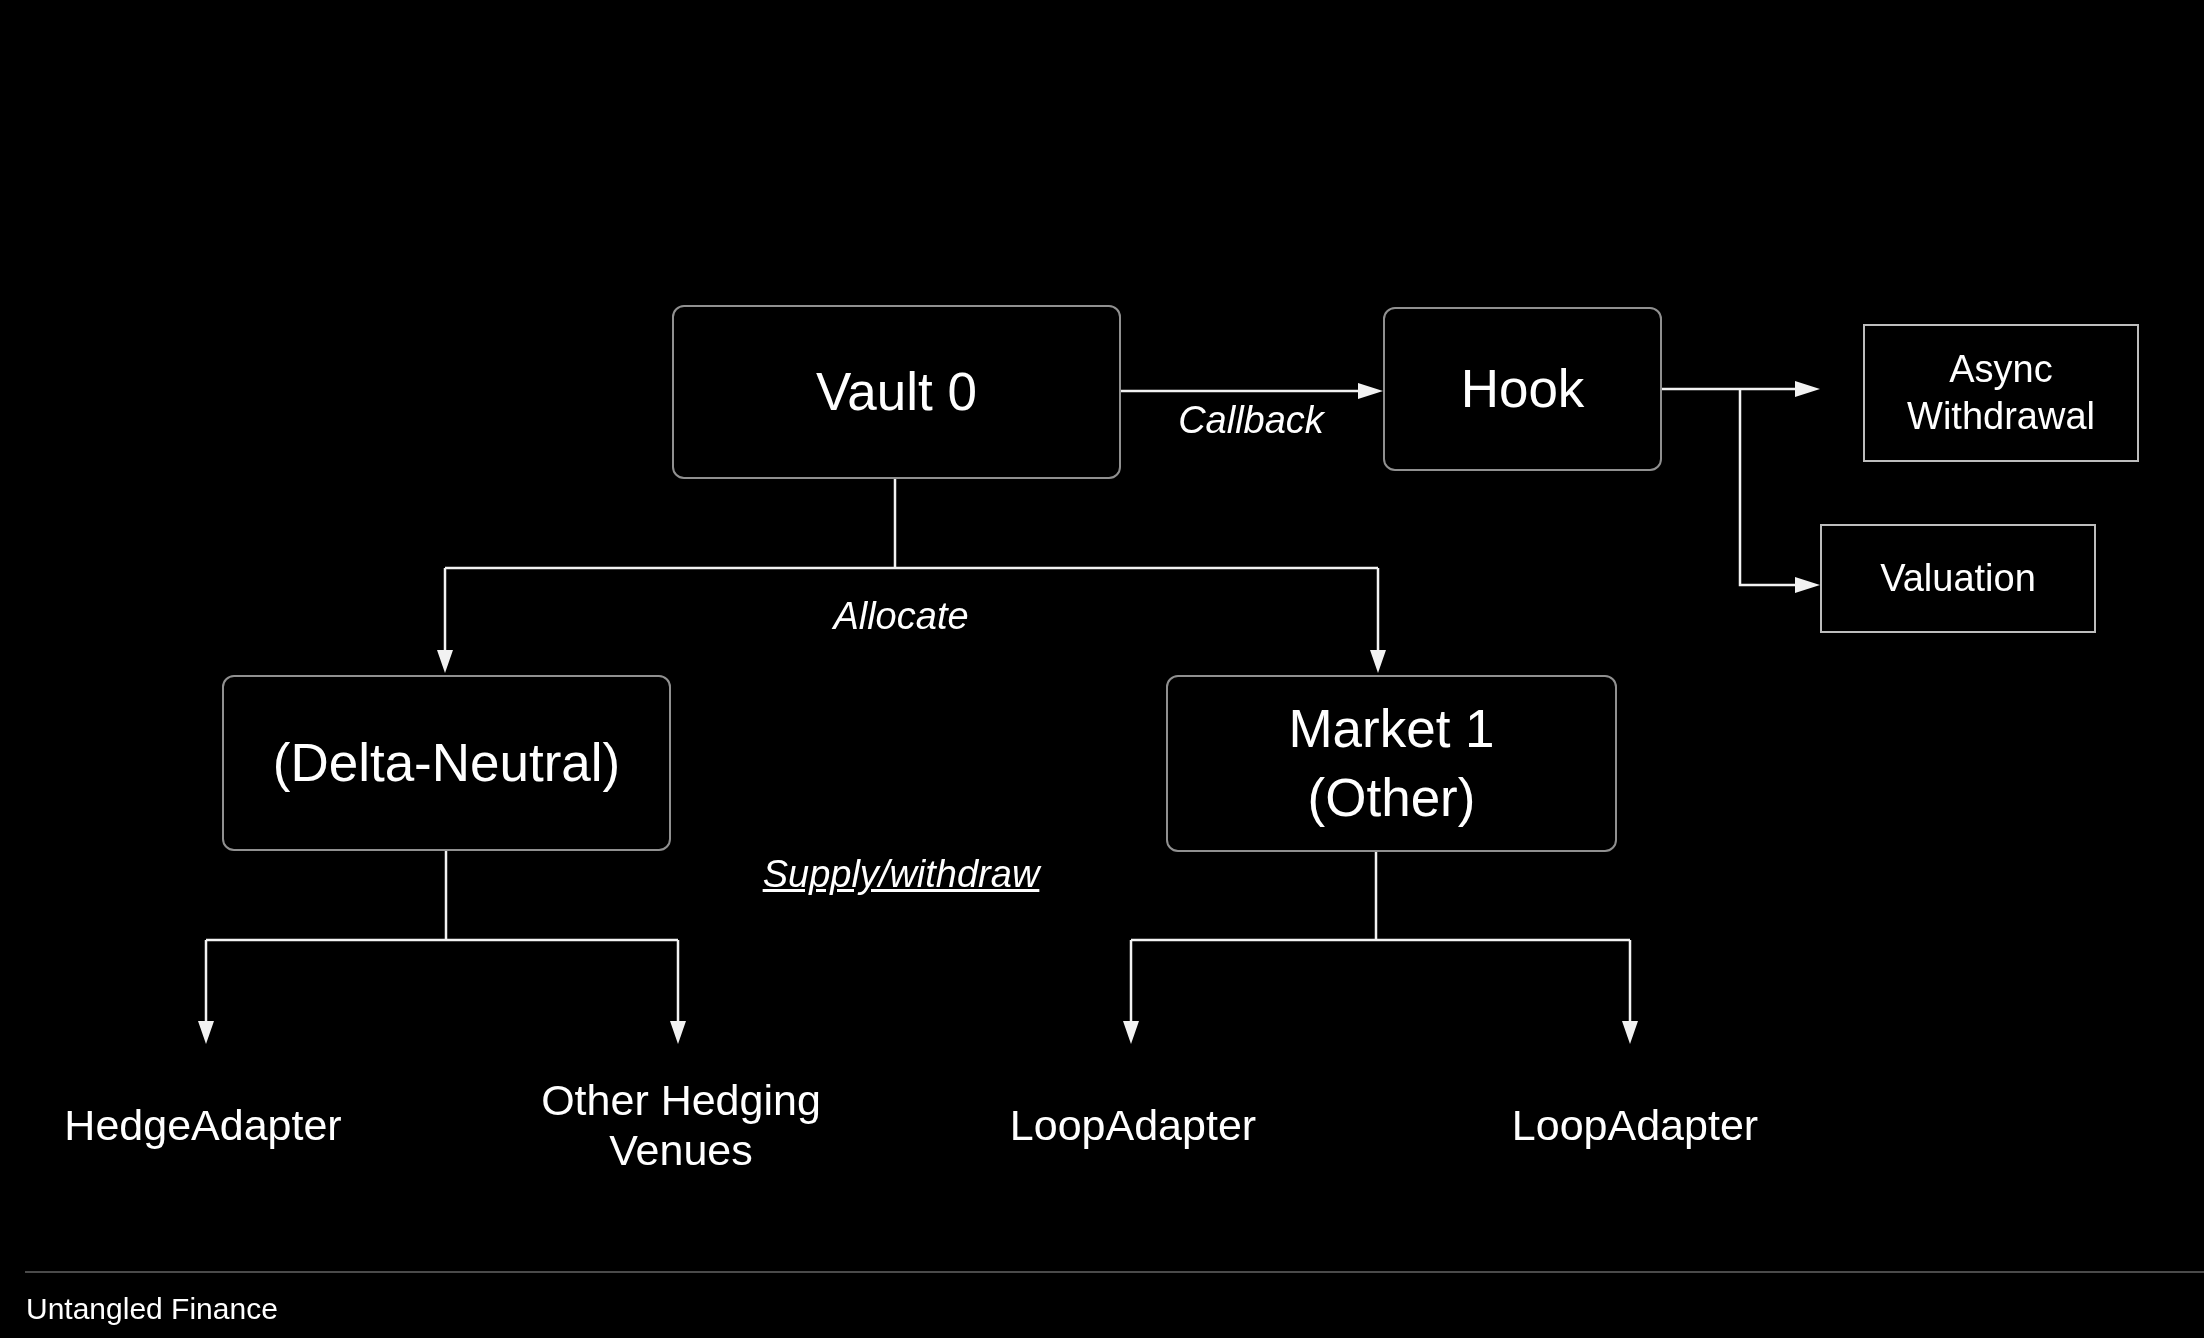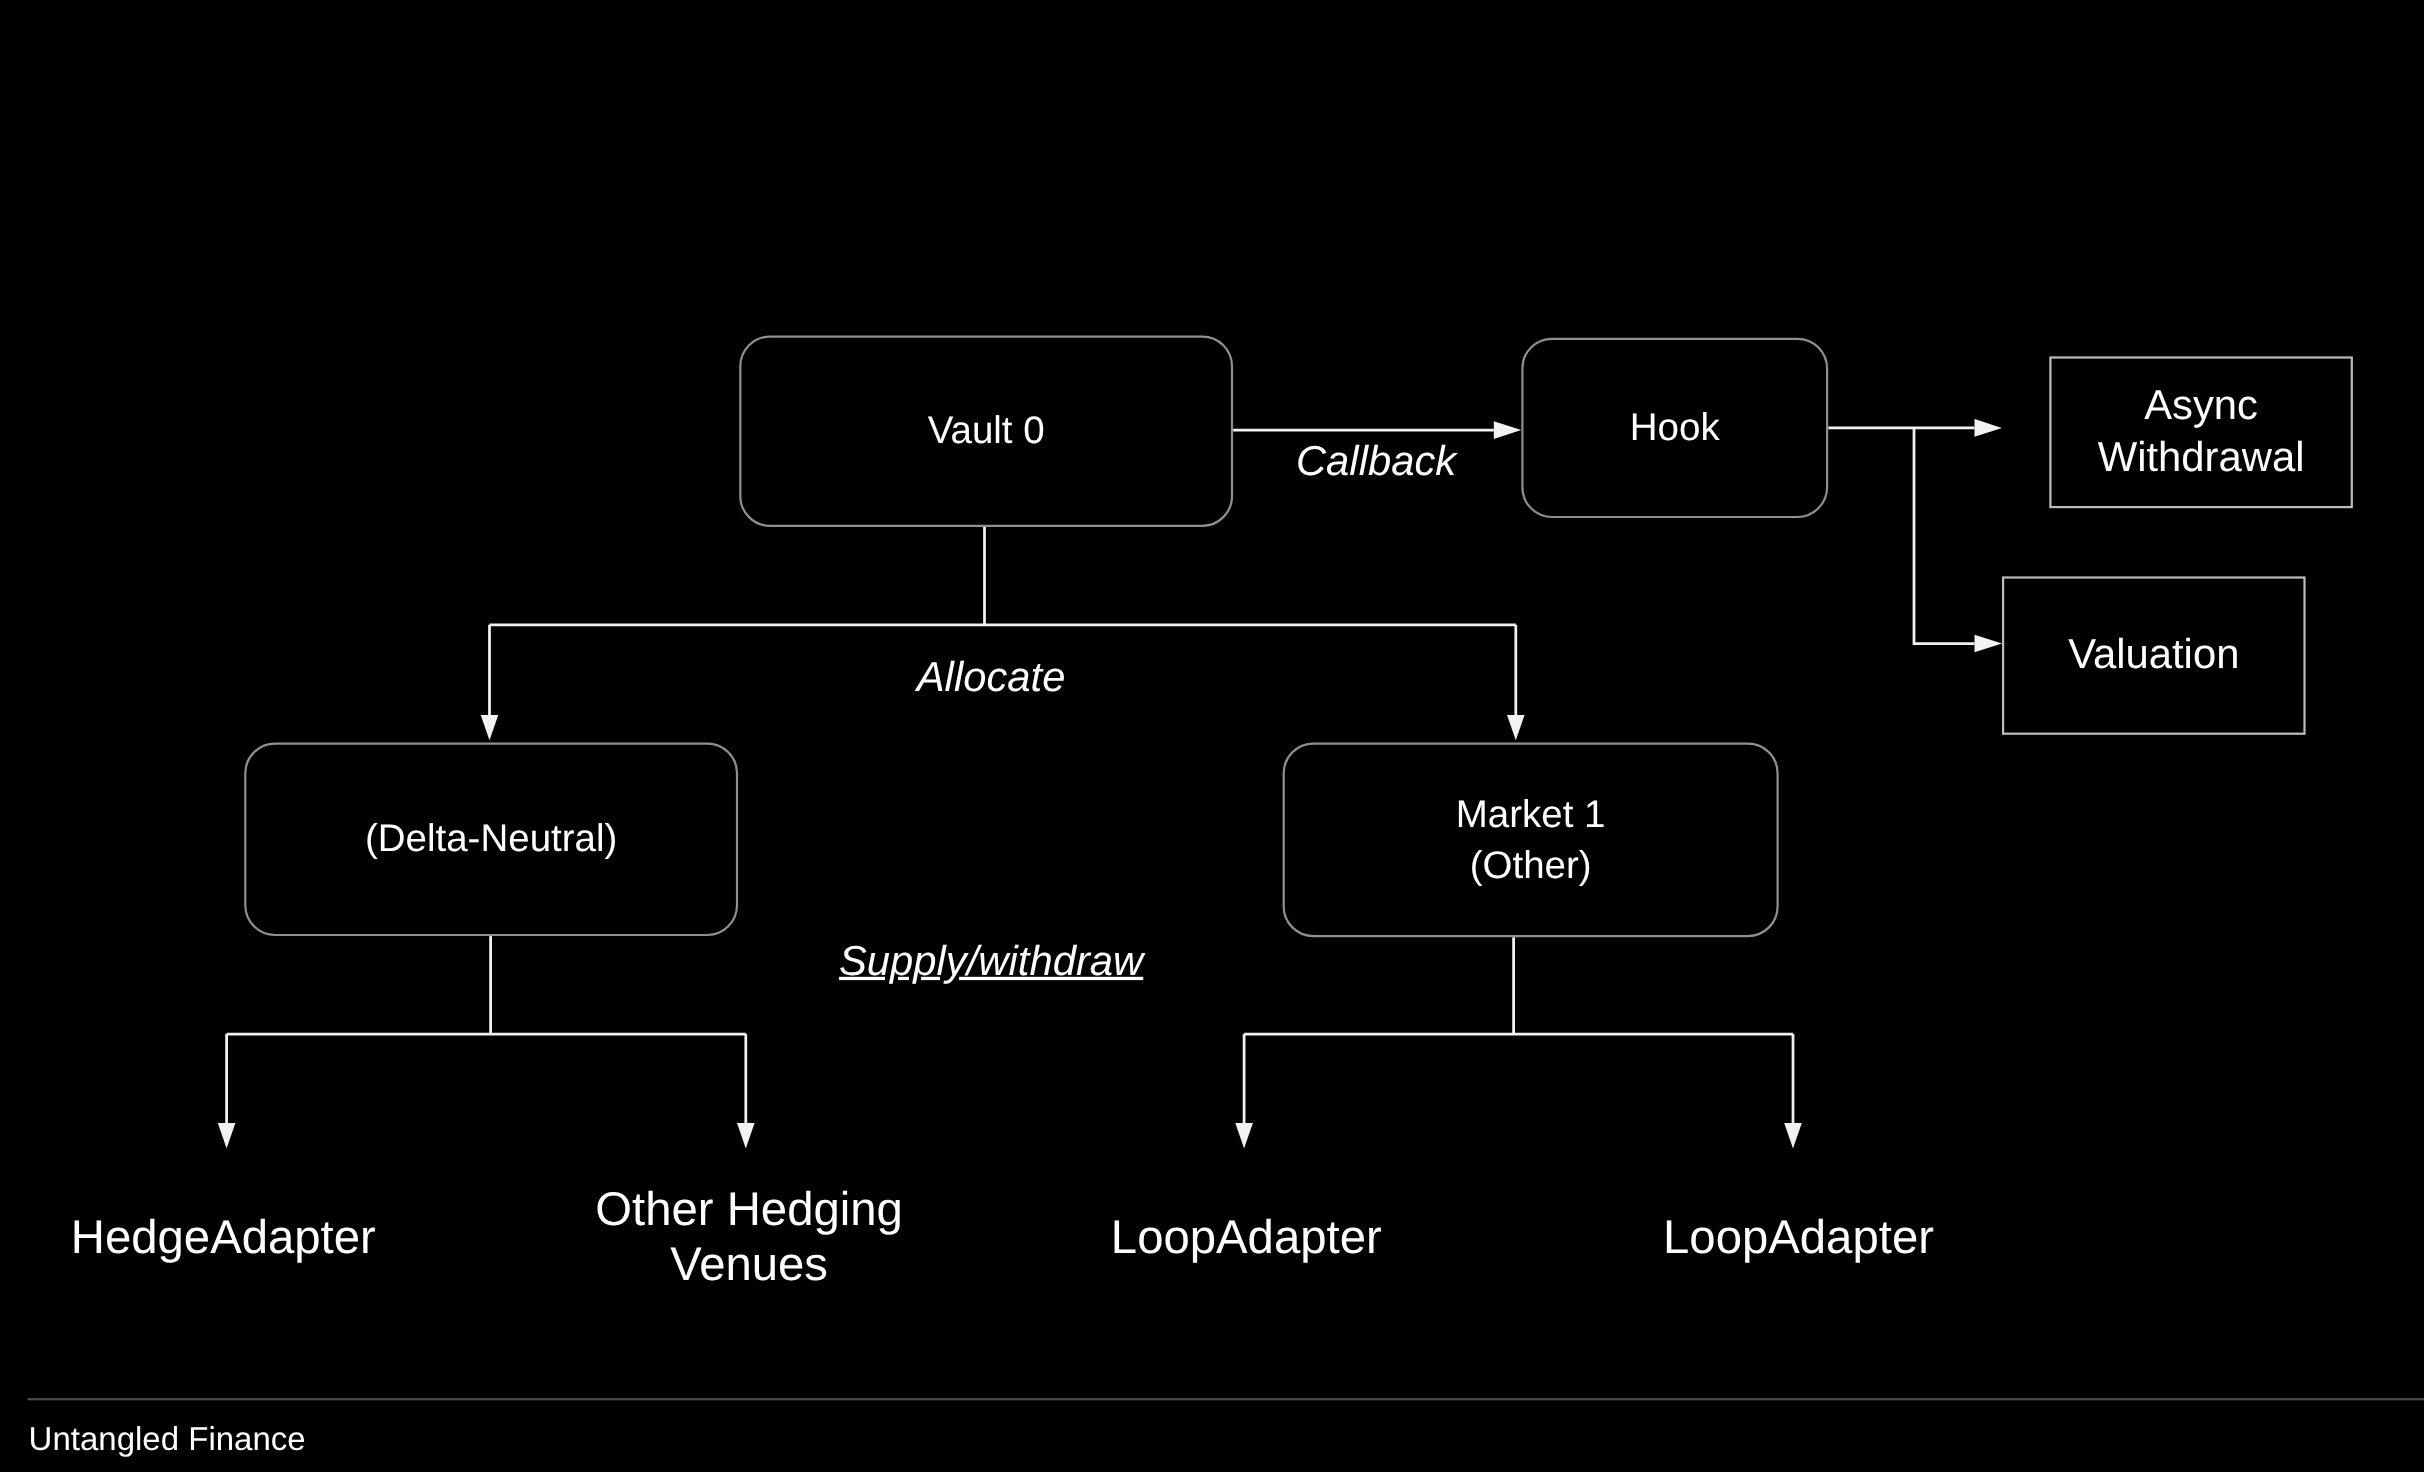--- a/index.html
+++ b/index.html
@@ -48,38 +48,38 @@
     position: absolute;
     display: flex;
     align-items: center;
     justify-content: center;
     text-align: center;
     box-sizing: border-box;
     background: #000;
   }
   .node.rounded {
     border: 2px solid var(--rounded-border, #909090);
-    border-radius: 28px;
-    font-size: 35px;
+    border-radius: 12px;
+    font-size: 53px;
     line-height: 1.3;
     justify-content: center;
   }
   .node.square {
     border: 2px solid var(--square-border, #bdbdbd);
     border-radius: 0;
     font-size: 38px;
     line-height: 1.25;
     padding: 0 10px;
   }
   .vault0   { left: 672px;  top: 305px; width: 449px; height: 174px; }
   .hook     { left: 1383px; top: 307px; width: 279px; height: 164px; border-radius: 28px; }
   .market0  { left: 222px;  top: 675px; width: 449px; height: 176px; }
   .market1  { left: 1166px; top: 675px; width: 451px; height: 177px; }
   .asyncw   { left: 1820px; top: 324px; width: 276px; height: 138px; margin-left: 43px; }
-  .valuation{ left: 1820px; top: 524px; width: 276px; height: 144px; }
+  .valuation{ left: 1820px; top: 524px; width: 276px; height: 109px; }
   .edge-label {
     position: absolute;
     text-align: center;
     font-style: italic;
     font-size: 38px;
     line-height: 1.2;
     color: var(--node-text, #fff);
     white-space: nowrap;
   }
   .lbl-callback { left: 1156px; top: 398px; width: 190px; }

